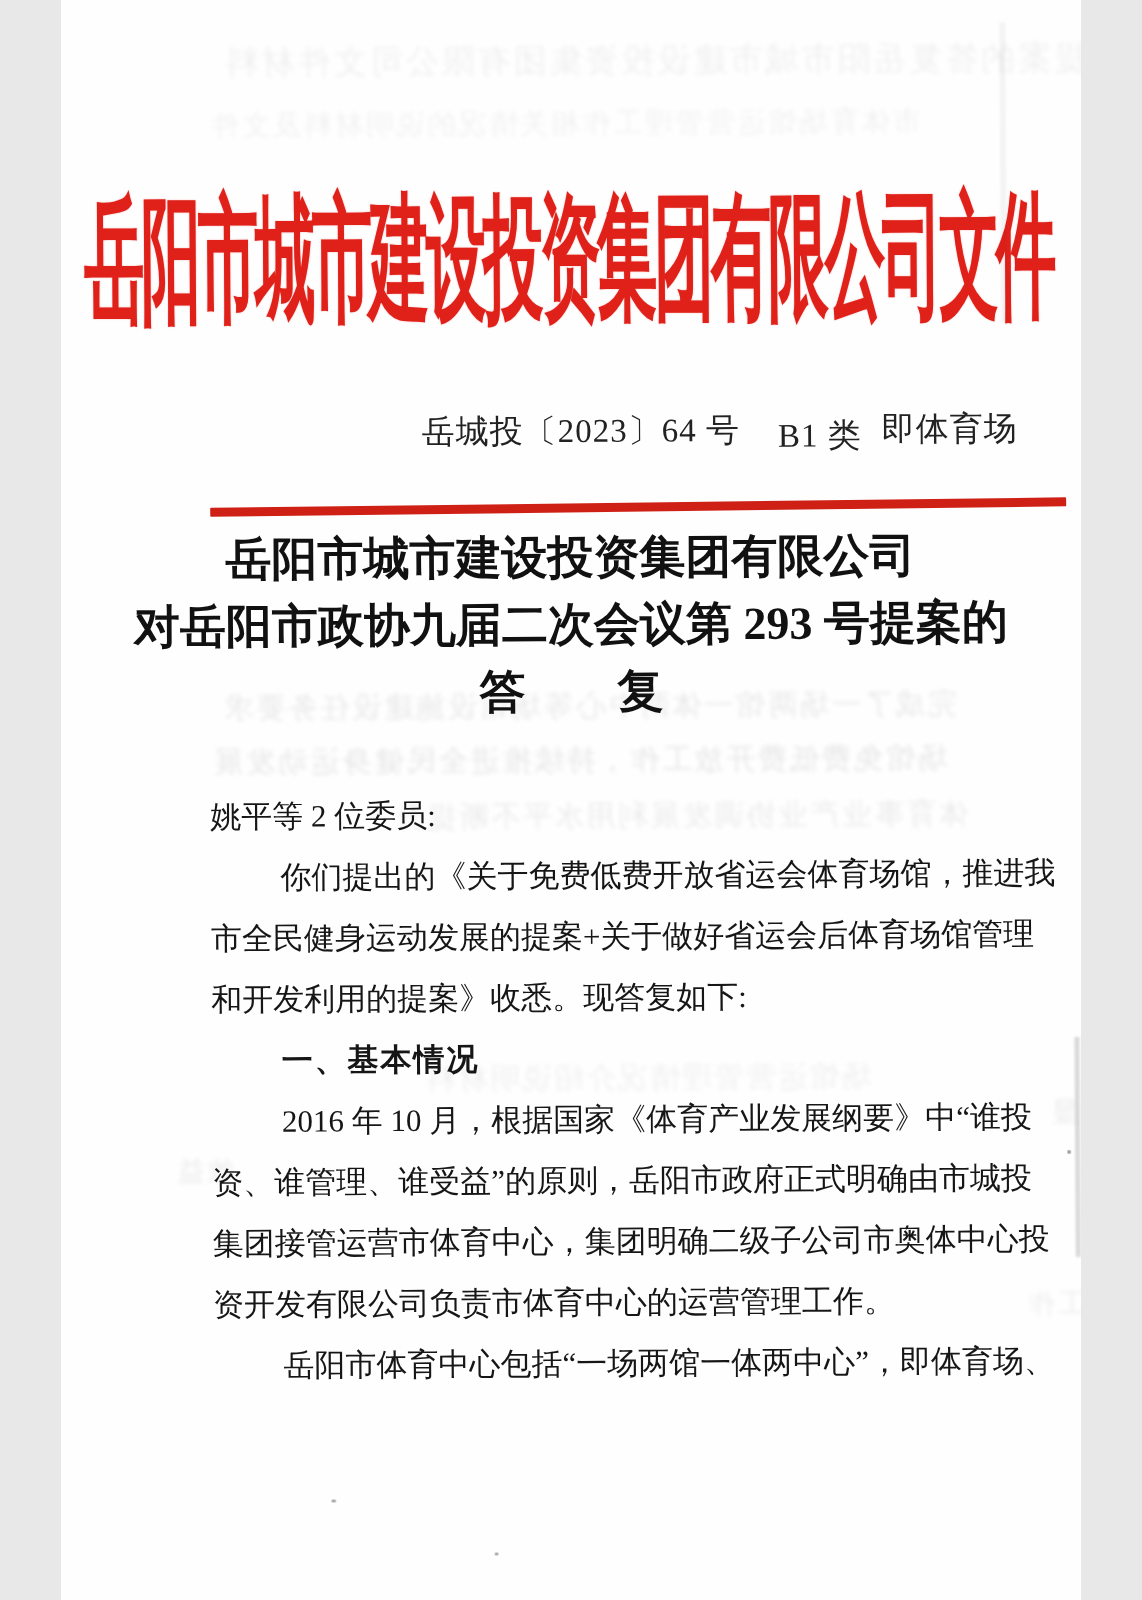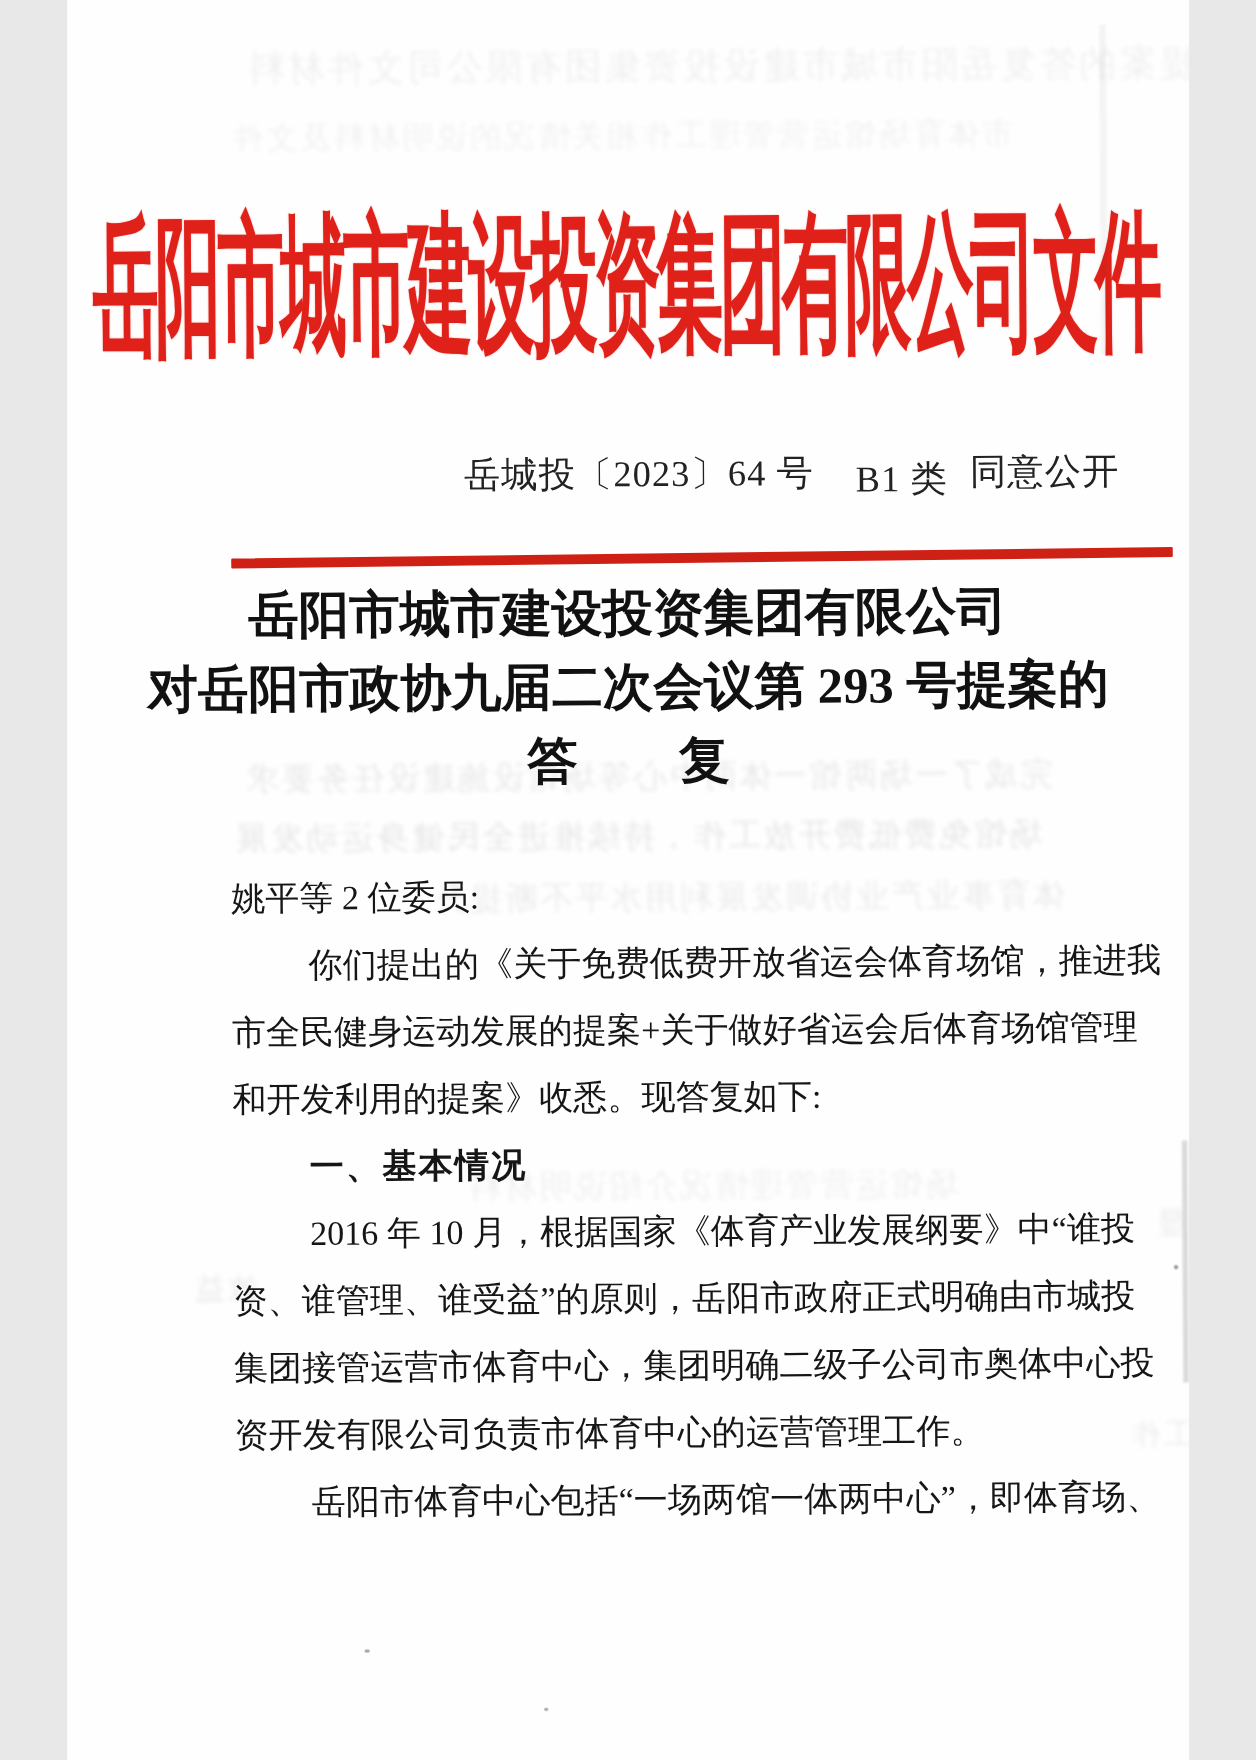--- a/index.html
+++ b/index.html
@@ -92,21 +92,21 @@
         <div class="ghost flip" style="left: 960px; top: 1288px; font-size: 28px; opacity: 0.065;">工作</div>
       </div>
 
     <div class="letterhead">
       <span class="lh-text" style="color: rgb(224, 33, 26);">岳阳市城市建设投资集团有限公司文件</span>
     </div>
 
     <div class="docnum-row">
       <span class="doc-no">岳城投〔2023〕64 号</span>
       <span class="doc-class">B1 类</span>
-      <span class="doc-pub">同意公开</span>
+      <span class="doc-pub">即体育场</span>
     </div>
 
     <div class="red-rule" style="background: rgb(207, 32, 22);"></div>
 
     <div class="doc-title">
       <div>岳阳市城市建设投资集团有限公司</div>
       <div>对岳阳市政协九届二次会议第 293 号提案的</div>
       <div>答　　复</div>
     </div>
 

